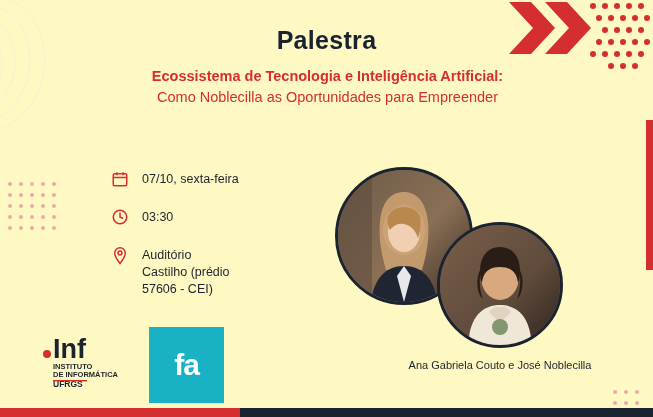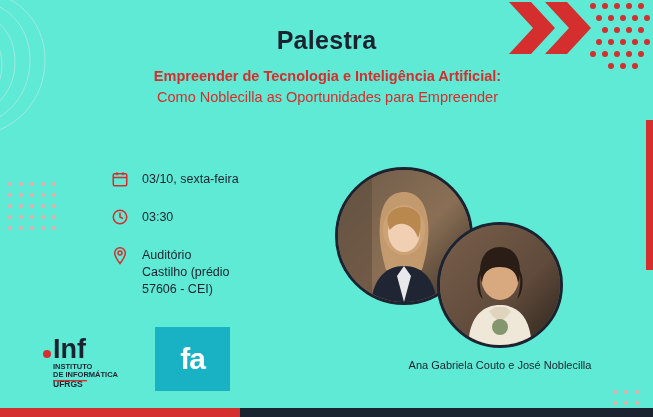--- a/index.html
+++ b/index.html
@@ -8,21 +8,21 @@
     background: #ffffff;
   }
   body {
     font-family: "Liberation Sans", sans-serif;
   }
   .poster {
     position: relative;
     width: 653px;
     height: 417px;
     overflow: hidden;
-    background: #5eead4;
+    background: #fef9c3;
   }
 
   
   .dotgrid {
     position: absolute;
     display: grid;
     gap: 7px;
   }
   .dotgrid span {
     display: block;
@@ -181,24 +181,24 @@
   
   .logo-inf {
     position: absolute;
     left: 42px;
     top: 330px;
     width: 105px;
     height: 58px;
   }
   .logo-fa {
     position: absolute;
-    left: 155px;
+    left: 149px;
     top: 327px;
     width: 75px;
-    height: 64px;
+    height: 76px;
     background: #19b2c4;
     display: flex;
     align-items: center;
     justify-content: center;
   }
   .logo-fa .fa-text {
     color: #ffffff;
     font-size: 30px;
     font-weight: bold;
     letter-spacing: -1px;
@@ -285,35 +285,35 @@
       <span></span>
       <span></span>
     <span></span>
       <span></span>
       <span></span>
   </div>
 
   <div class="title">Palestra</div>
 
   <div class="subtitle">
-    <b>Empreender de Tecnologia e Inteligência Artificial:</b><span> Como Noblecilla as Oportunidades para Empreender</span>
+    <b>Ecossistema de Tecnologia e Inteligência Artificial:</b><span> Como Noblecilla as Oportunidades para Empreender</span>
   </div>
 
   <div class="info">
 
     <div class="info-row">
       <span class="ico">
         <svg width="18" height="18" viewBox="0 0 24 24" fill="none" stroke="#d42e2e" stroke-width="2">
           <rect x="3" y="5" width="18" height="16" rx="2"></rect>
           <line x1="3" y1="10" x2="21" y2="10"></line>
           <line x1="8" y1="3" x2="8" y2="7"></line>
           <line x1="16" y1="3" x2="16" y2="7"></line>
         </svg>
       </span>
-      <span class="txt">03/10, sexta-feira</span>
+      <span class="txt">07/10, sexta-feira</span>
     </div>
 
     <div class="info-row">
       <span class="ico">
         <svg width="18" height="18" viewBox="0 0 24 24" fill="none" stroke="#d42e2e" stroke-width="2">
           <circle cx="12" cy="12" r="9"></circle>
           <polyline points="12,6 12,12 16,14"></polyline>
         </svg>
       </span>
       <span class="txt">03:30</span>

